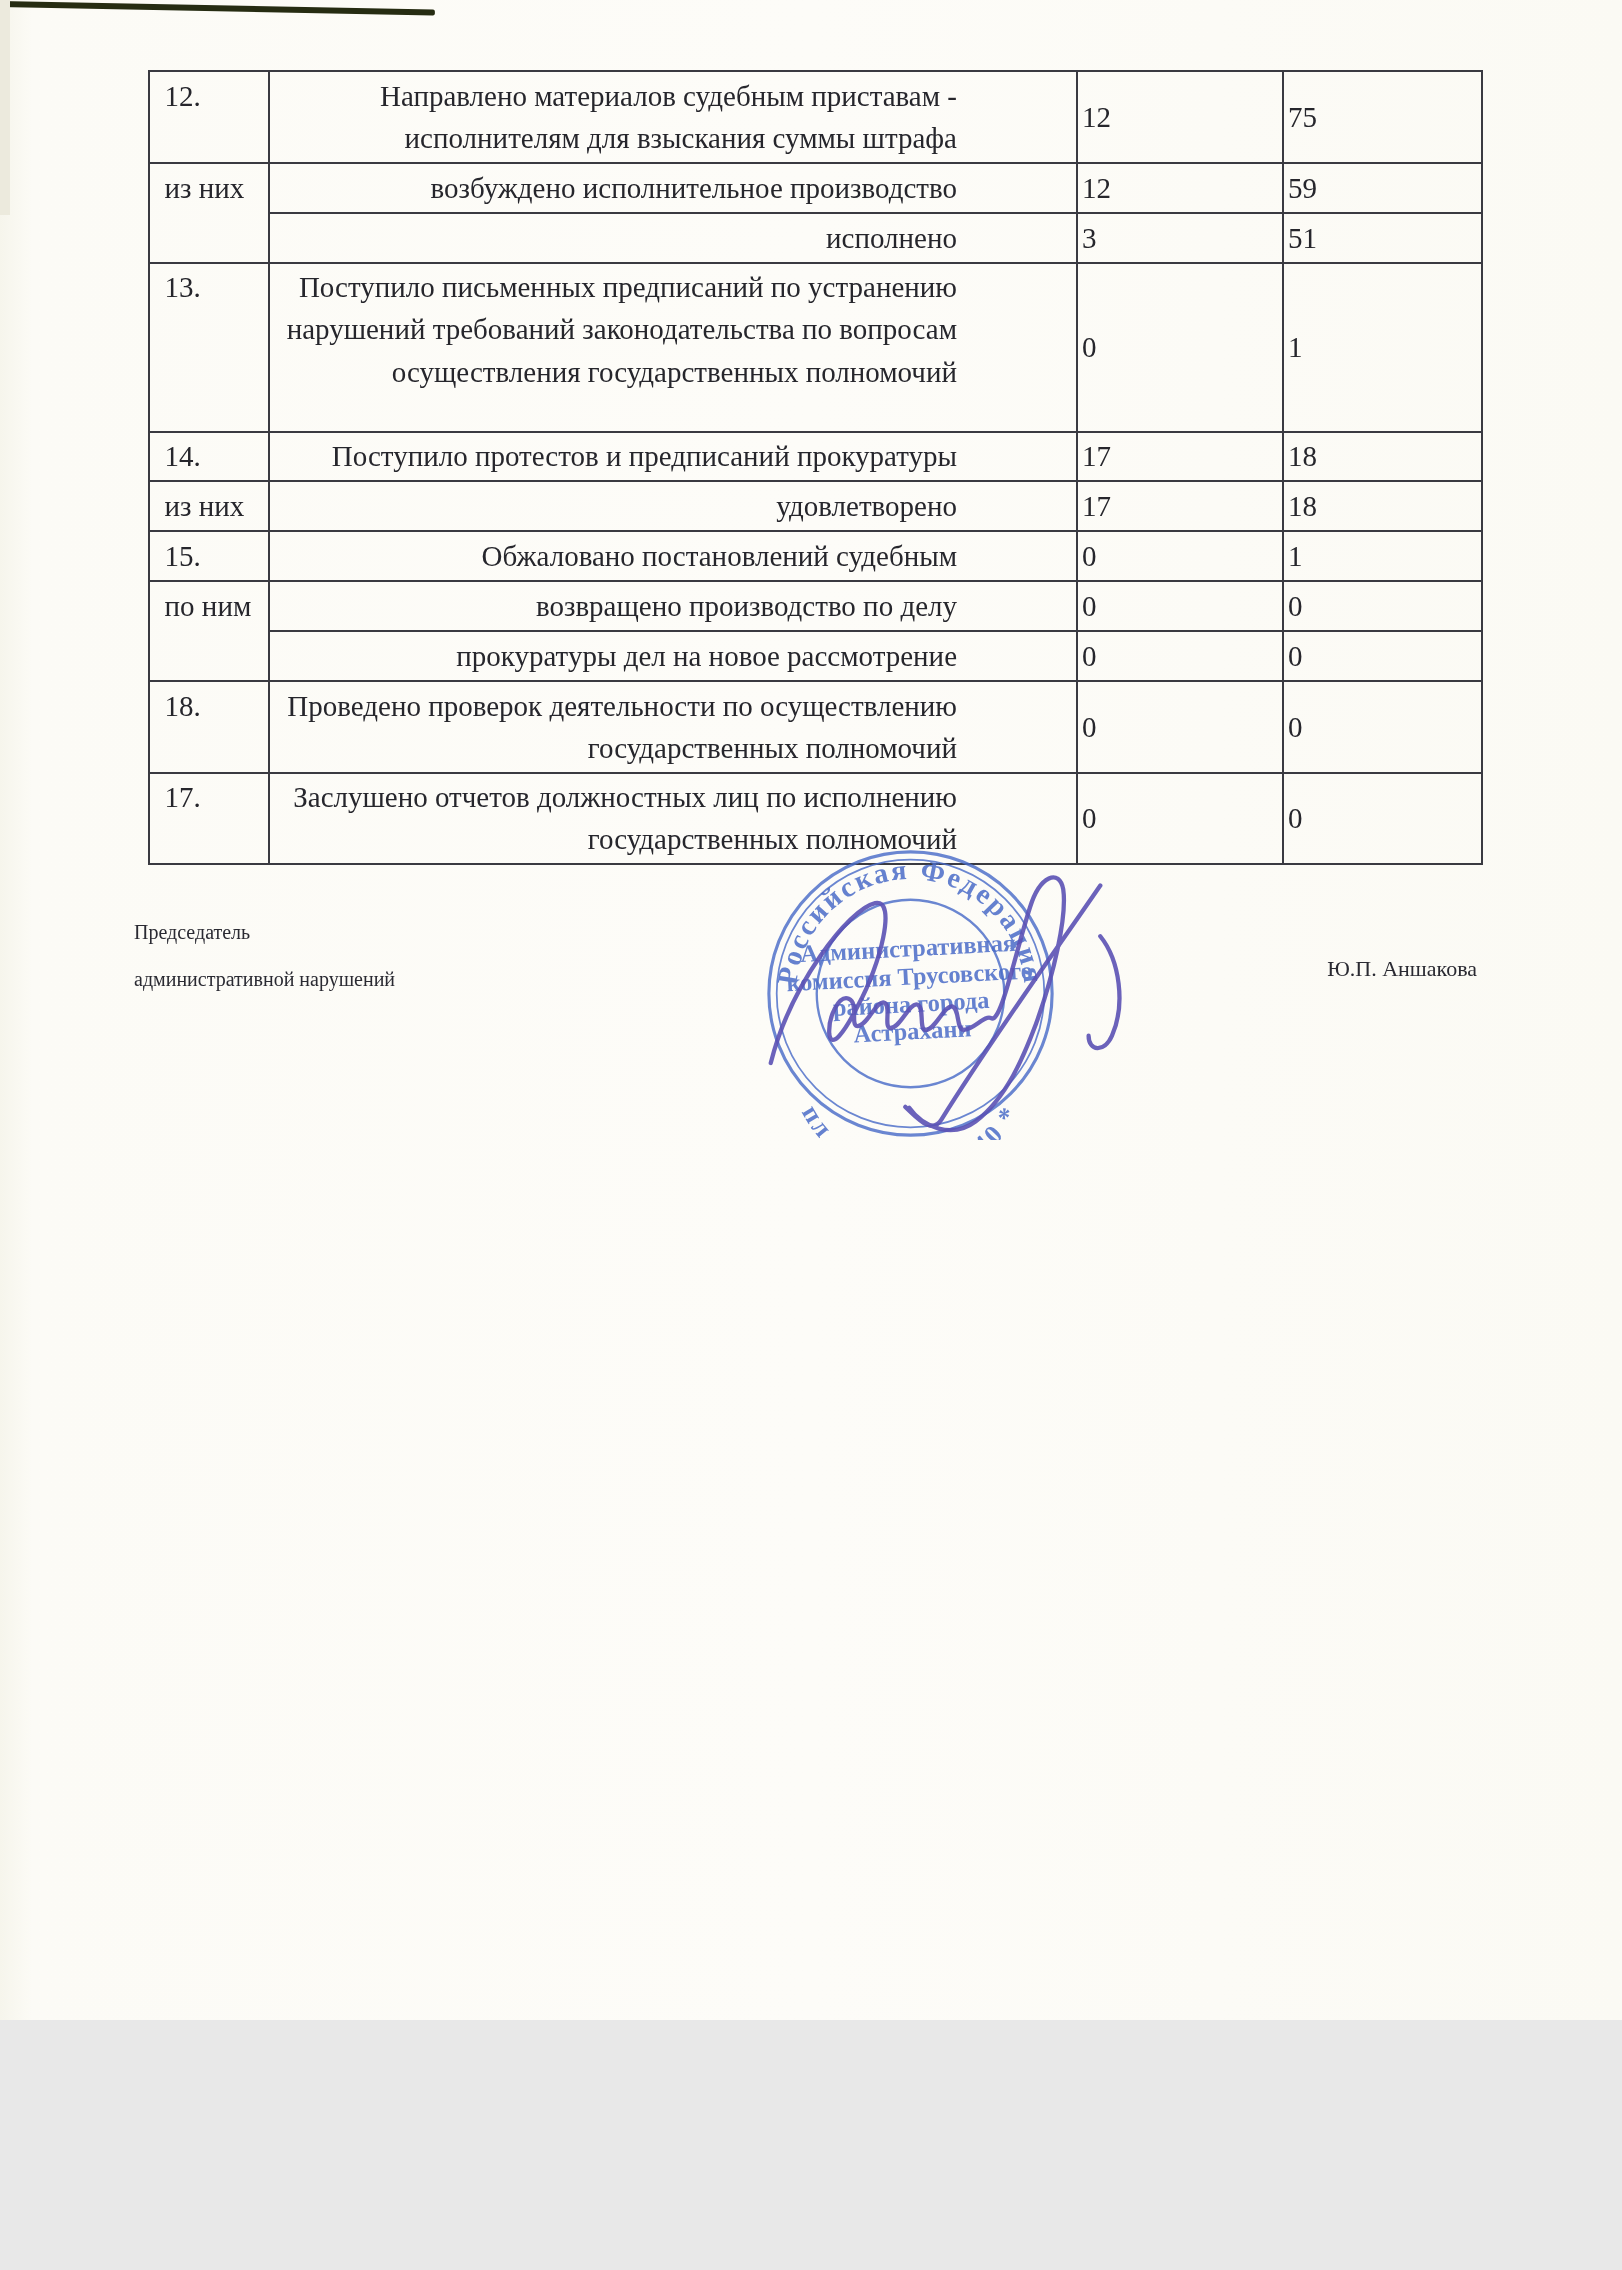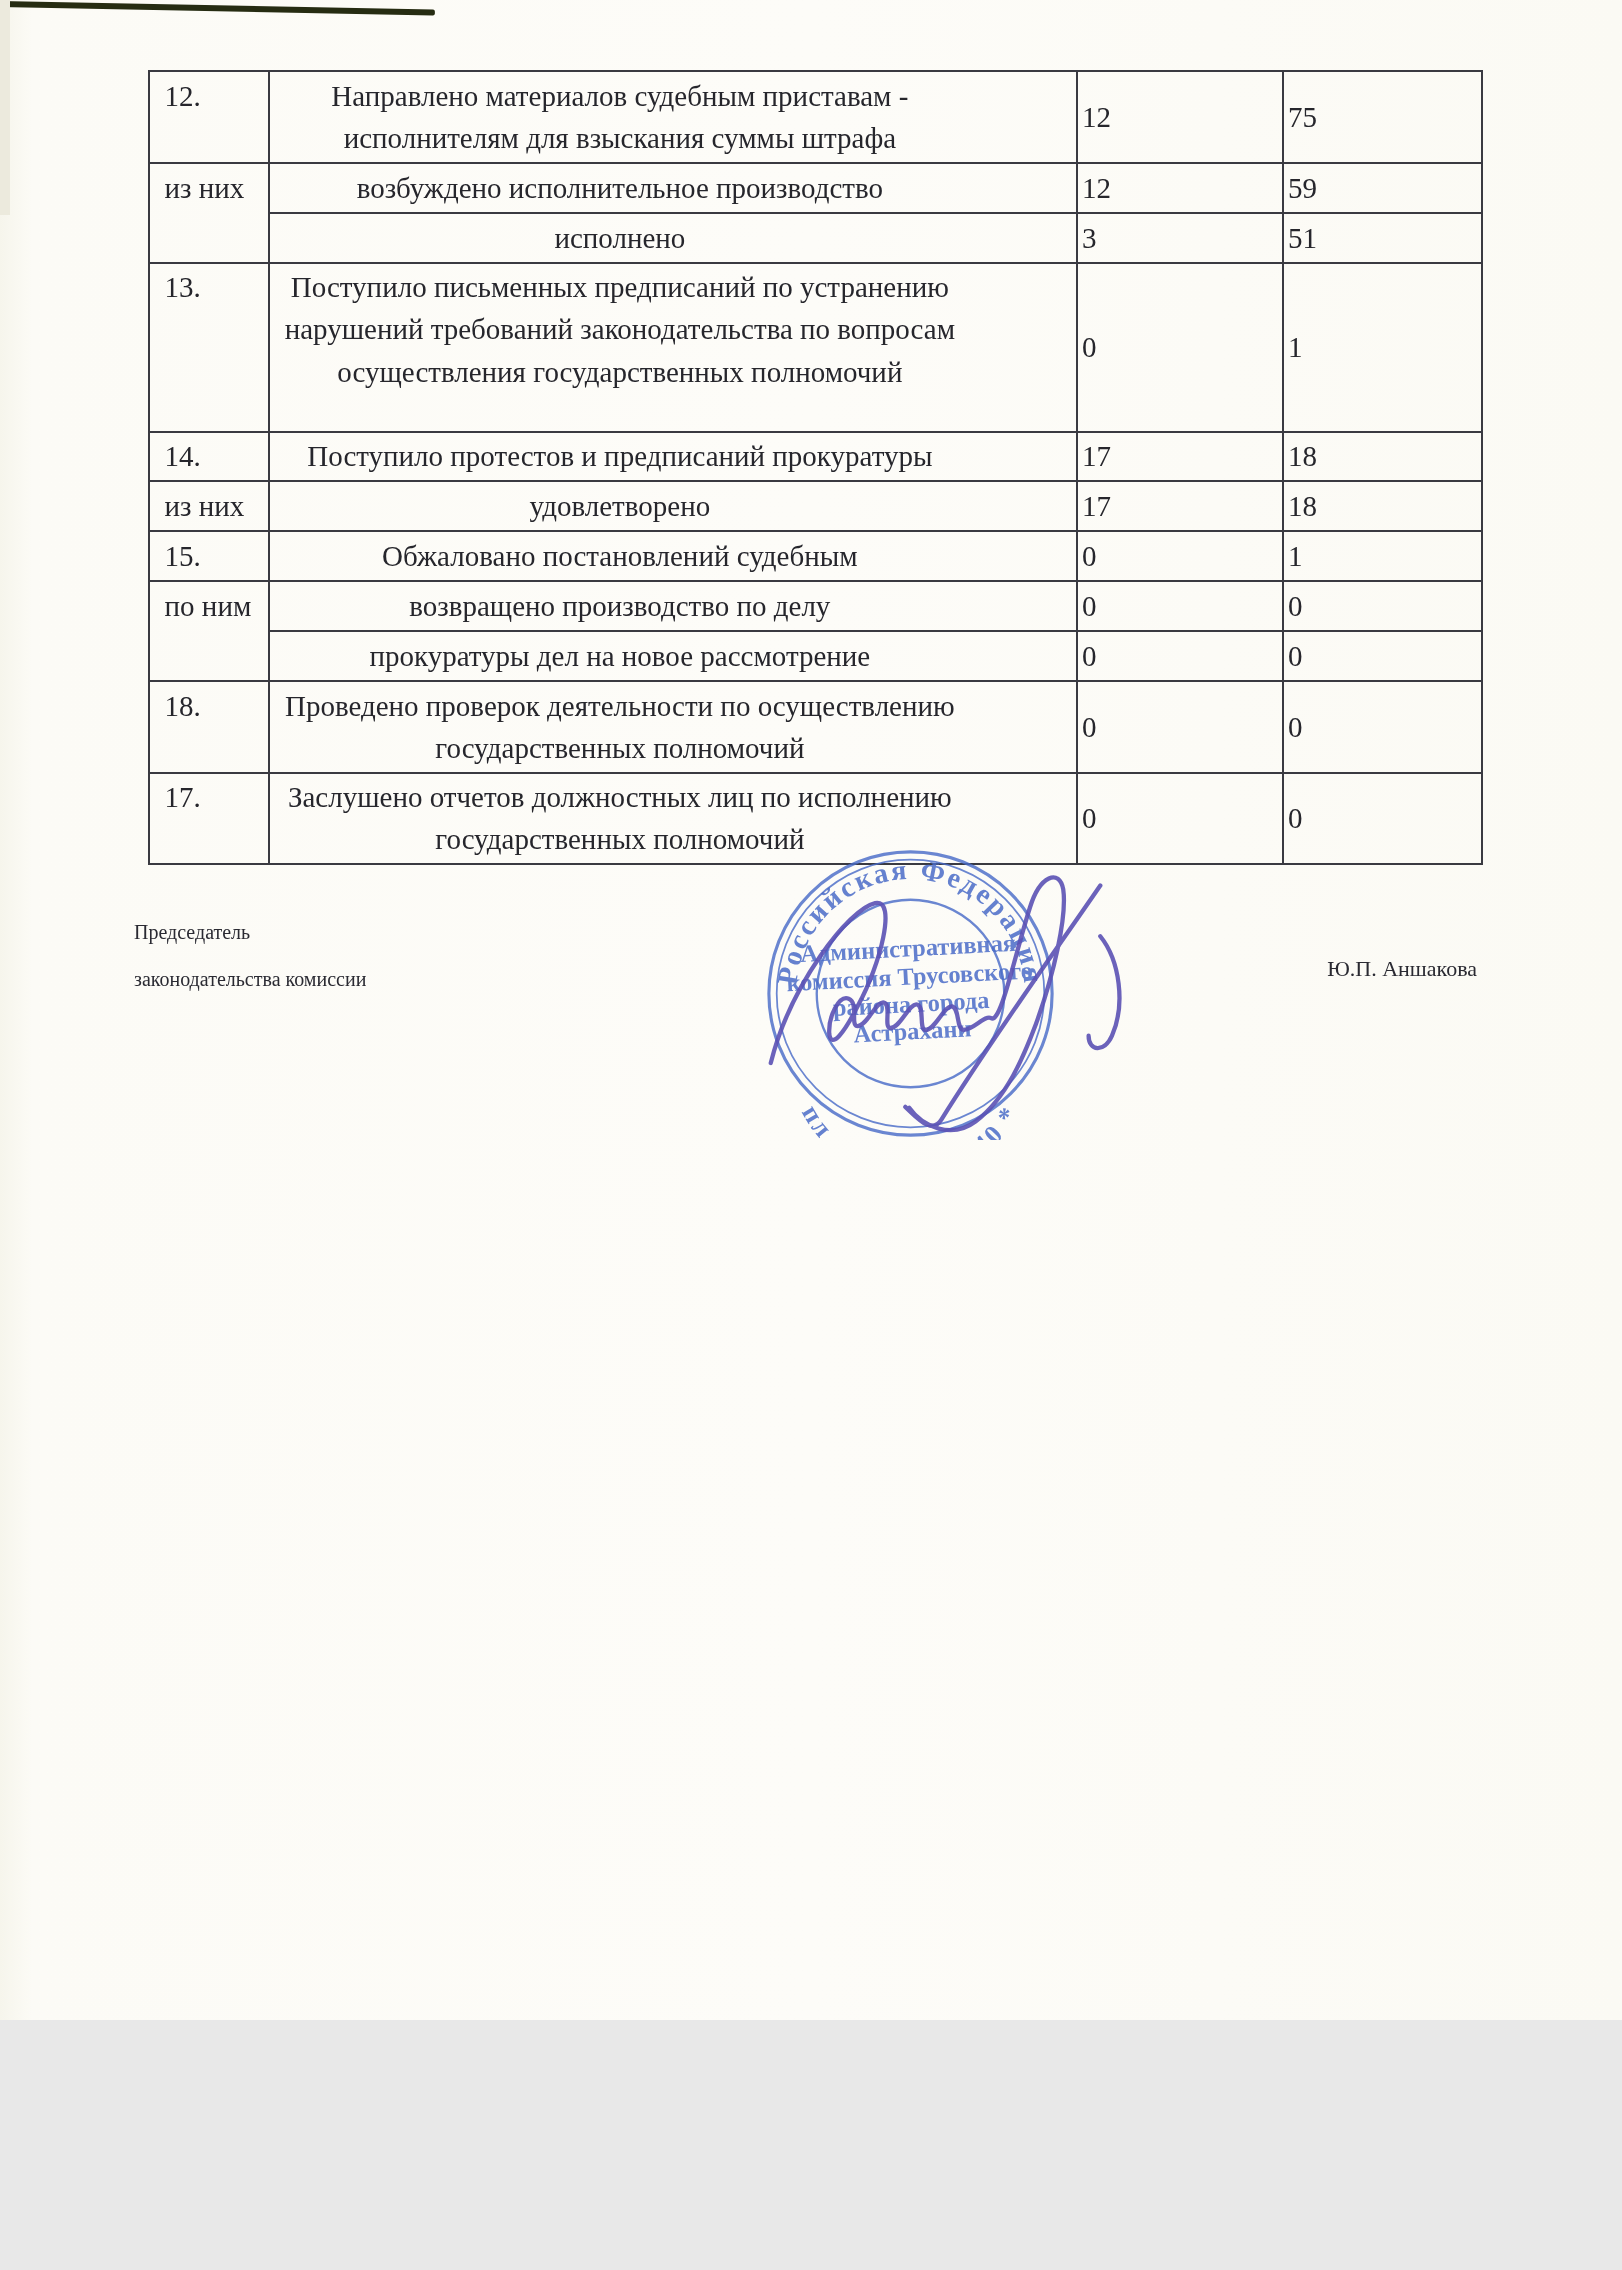--- a/index.html
+++ b/index.html
@@ -19,21 +19,21 @@
   .edge-strip{position:absolute;left:0;top:0;width:9.8px;height:215px;background:#eceadd;}
 
   
   table.report{
     position:absolute;left:148px;top:70px;width:1332px;
     border-collapse:collapse;table-layout:fixed;
     font-size:29px;line-height:1.45;color:#26262c;
   }
   table.report td{border:2px solid #3a3a41;overflow:hidden;}
   td.c-num{vertical-align:top;text-align:left;padding:2.9px 3.9px 0 14.6px;}
-  td.c-label{vertical-align:top;text-align:center;padding:2.9px 119px 2.9px 12.7px;margin-top:32px;}
+  td.c-label{vertical-align:top;text-align:right;padding:2.9px 119px 2.9px 12.7px;margin-top:32px;}
   td.c-val{vertical-align:middle;text-align:left;padding:0 3.9px;}
   tr.r0{height:89px;}  tr.r1{height:39px;}  tr.r2{height:43px;}
   tr.r3{height:169px;} tr.r4{height:44px;}  tr.r5{height:44px;}
   tr.r6{height:43px;}  tr.r7{height:43px;}  tr.r8{height:44px;}
   tr.r9{height:89px;}  tr.r10{height:87px;}
 
   
   .signer{
     position:absolute;left:134px;top:909px;
     font-size:20px;line-height:47px;color:#2a2a32;
@@ -123,21 +123,21 @@
         <td class="c-num">17.</td>
         <td class="c-label">Заслушено отчетов должностных лиц по исполнению государственных полномочий</td>
         <td class="c-val">0</td>
         <td class="c-val">0</td>
       </tr>
     </tbody>
   </table>
 
   <div class="signer">
     <div>Председатель</div>
-    <div>законодательства комиссии</div>
+    <div>административной нарушений</div>
   </div>
 
   <div class="signer-name">Ю.П. Аншакова</div>
 
   <svg class="stamp-svg" width="293" height="293" viewBox="0 0 300 300">
     <g stroke="#4a6cc8" fill="none" opacity="0.82">
       <circle cx="150" cy="150" r="145" stroke-width="3.2"></circle>
       <circle cx="150" cy="150" r="137" stroke-width="1.8"></circle>
       <circle cx="150" cy="150" r="96" stroke-width="2.4"></circle>
     </g>

